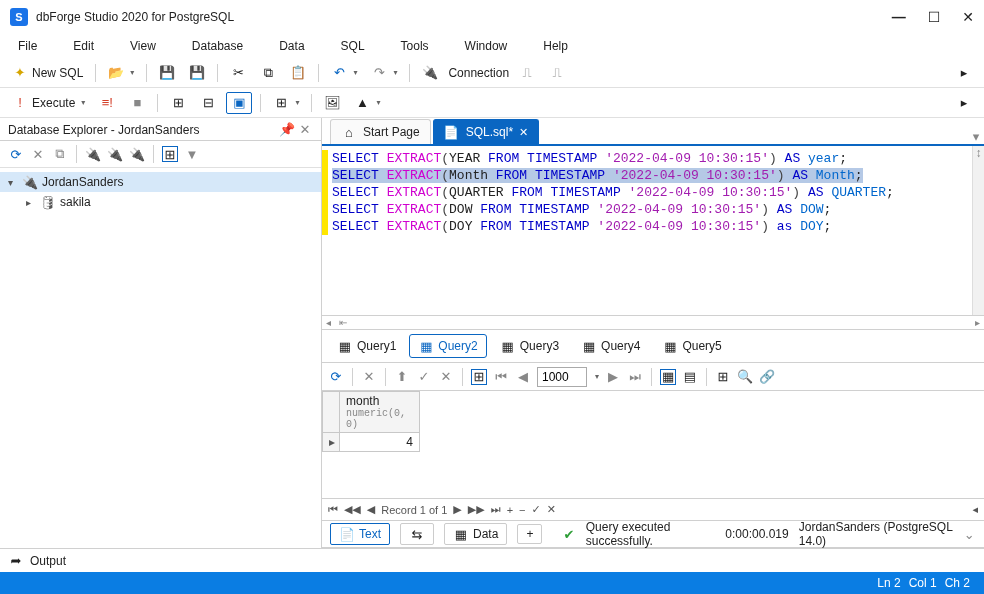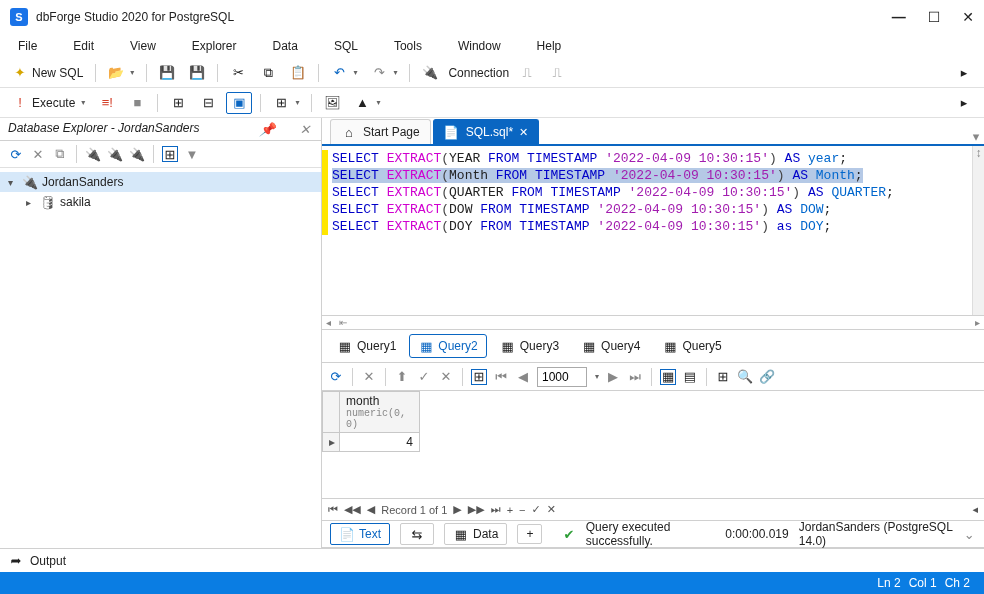--- a/index.html
+++ b/index.html
@@ -16,21 +16,21 @@
   .icon { width: 16px; height: 16px; display: inline-flex; align-items: center; justify-content: center; font-size: 13px; }
   .icon-blue { color: #0a66c2; }
   .icon-orange { color: #d18a1c; }
   .icon-green { color: #2e9e37; }
   .icon-red { color: #d43f2a; }
   .icon-gray { color: #888; }
   .dd { font-size: 8px; color: #666; margin-left: 2px; }
   select.conn { font-size: 12px; padding: 1px 4px; width: 190px; height:20px; border:1px solid #aaa; }
   .main-row { display: flex; flex: 1; min-height: 0; }
   .db-explorer { width: 322px; border-right: 1px solid #d0d0d0; display: flex; flex-direction: column; }
-  .panel-header { display: flex; align-items: flex-start; padding: 3px 8px; font-size: 12px; gap: 22px; border-bottom: 1px solid #d0d0d0; font-style: italic; }
+  .panel-header { display: flex; align-items: flex-end; padding: 3px 8px; font-size: 12px; gap: 2px; border-bottom: 1px solid #d0d0d0; }
   .panel-header .title-txt { flex: 1; }
   .panel-toolbar { display: flex; align-items: center; gap: 6px; padding: 4px 8px; border-bottom: 1px solid #e0e0e0; }
   .tree { padding: 4px 0; font-size: 12px; flex: 1; overflow: auto; }
   .tree-row { display: flex; align-items: center; padding: 2px 8px; gap: 4px; }
   .tree-row.selected { background: #d6e8f9; }
   .tree-indent { width: 14px; }
   .caret::before { content: "▸"; font-size: 10px; color:#555; display:inline-block; width:10px; }
   .caret-open::before { content: "▾"; font-size: 10px; color:#555; display:inline-block; width:10px; }
   .editor-area { flex: 1; display: flex; flex-direction: column; min-width: 0; }
   .tabs-row { display: flex; align-items: flex-end; height: 28px; border-bottom: 2px solid #0a66c2; padding-left: 8px; gap:2px; }
@@ -82,21 +82,21 @@
     <div style="font-weight:bold;">—</div>
     <div>☐</div>
     <div>✕</div>
   </div>
 </div>
 
 <div class="menu-bar">
   <div>File</div>
   <div>Edit</div>
   <div>View</div>
-  <div>Explorer</div>
+  <div>Database</div>
   <div>Data</div>
   <div>SQL</div>
   <div>Tools</div>
   <div>Window</div>
   <div>Help</div>
 </div>
 
 <div class="toolbar-row">
   <div class="tb-btn">
     <span class="icon" style="color:#d6a500;">✦</span>

